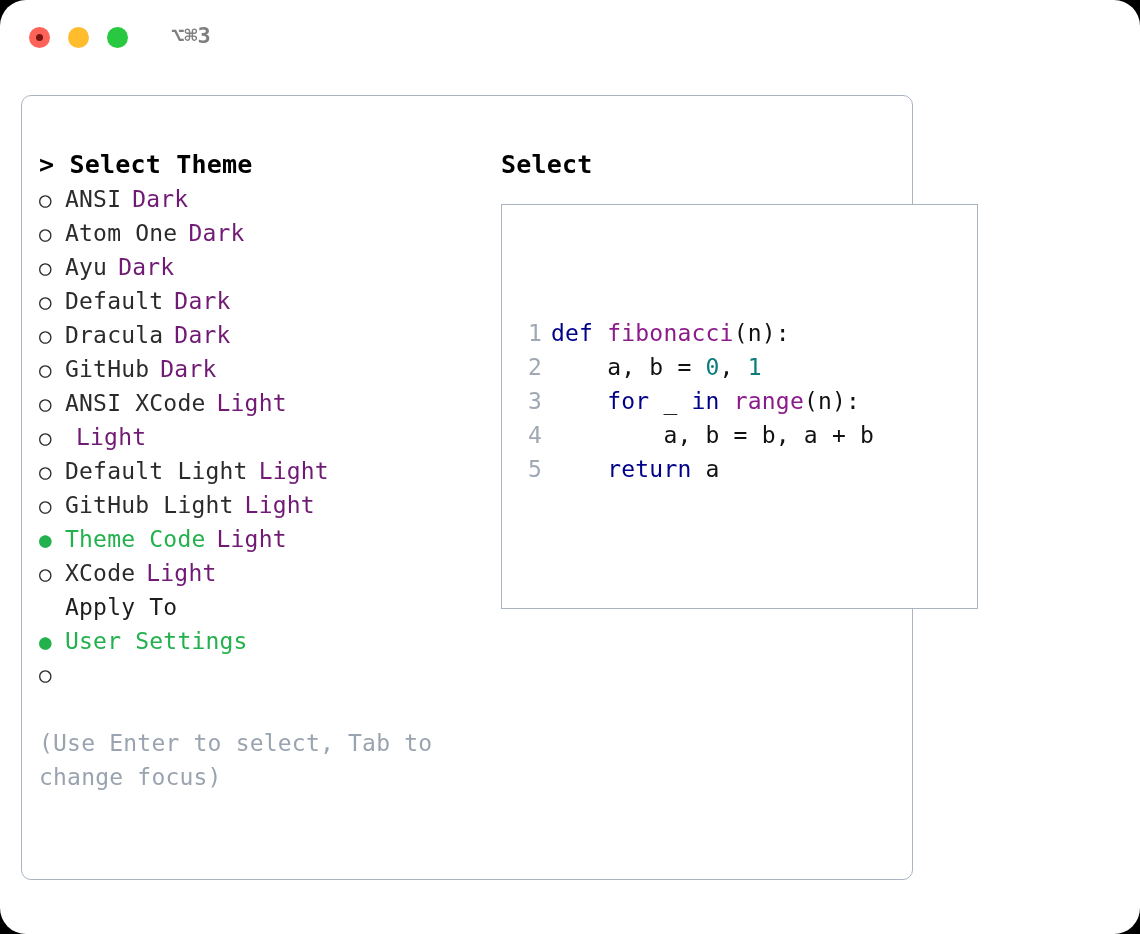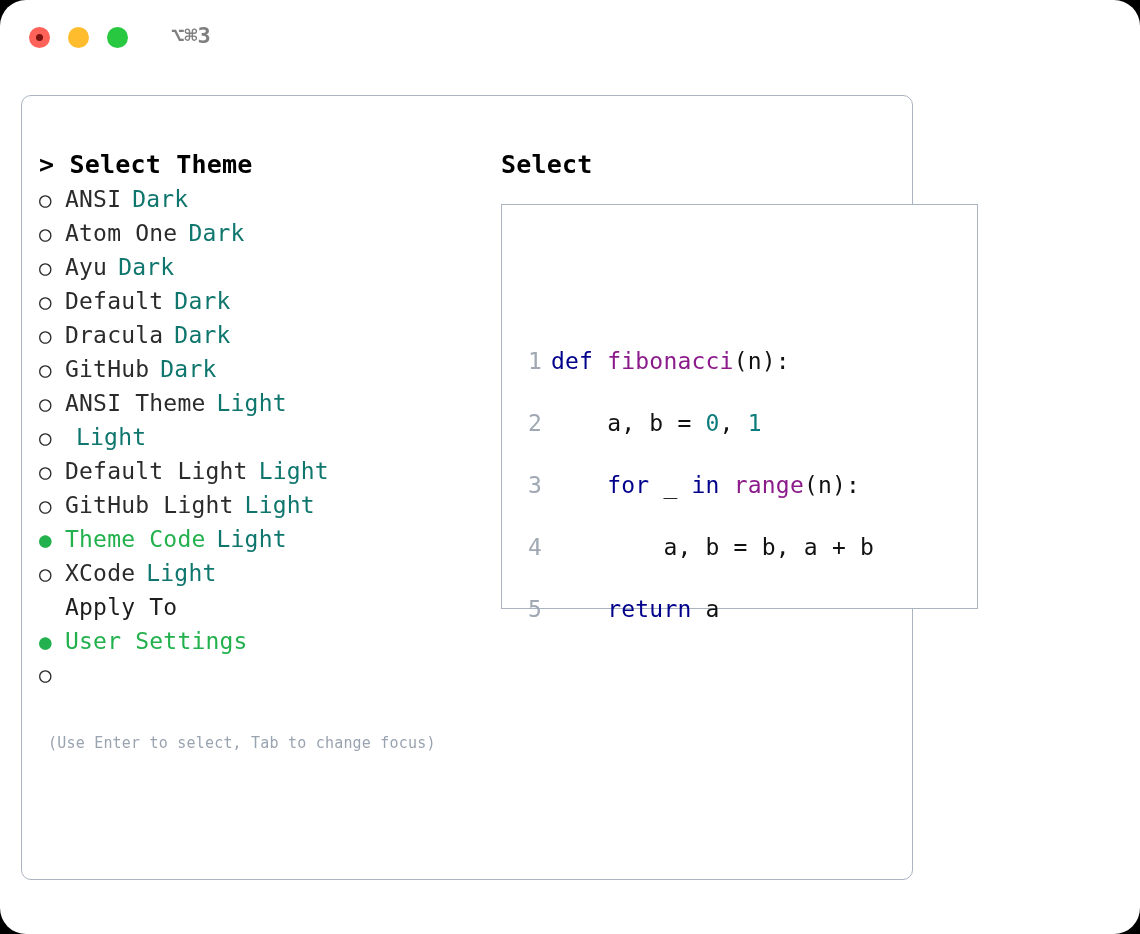--- a/index.html
+++ b/index.html
@@ -102,43 +102,42 @@
     display: inline-block;
     width: 26px;
     flex: 0 0 26px;
     color: #2b2b2b;
     font-size: 21px;
   }
   .bullet.sel { color: #22b14c; }
   .opt-label { color: #2b2b2b; }
   .opt-row.selected .opt-label { color: #22b14c; }
   .opt-cat {
-    color: #0f766e;
+    color: #701a75;
     padding-left: 11px;
   }
 
   #apply-section { }
   #apply-header {
     padding-left: 26px;
     font-size: 23px;
     color: #1d1d1d;
     line-height: 34px;
     height: 34px;
     white-space: pre;
     letter-spacing: 0.2px;
   }
 
   #hint-text {
     margin-top: 34px;
-    font-size: 15px;
+    font-size: 23px;
     color: #9aa3b0;
     line-height: 34px;
     width: 415px;
     letter-spacing: 0.2px;
-    margin-left: 9px;
   }
 
   
   #preview-column {
     position: absolute;
     left: 479px;
     top: 52px;
     width: 500px;
   }
   #preview-header {
@@ -160,21 +159,21 @@
   }
   #code-area {
     position: absolute;
     left: 14px;
     top: 43px;
     font-size: 23px;
     line-height: 34px;
     white-space: pre;
     letter-spacing: 0.2px;
   }
-  .code-line { height: 34px; white-space: pre; margin-top: 28px; }
+  .code-line { height: 34px; white-space: pre; }
   .ln {
     display: inline-block;
     width: 26px;
     text-align: right;
     color: #a0a8b4;
   }
   .code-body { padding-left: 9px; }
   .tok-kw  { color: #00008b; }
   .tok-fn  { color: #8b1a8b; }
   .tok-num { color: #0b7b7b; }
@@ -203,21 +202,21 @@
 
       <div id="theme-header">&gt; Select Theme</div>
 
       <div id="theme-list">
           <div class="opt-row"><span class="bullet">○</span><span class="opt-label">ANSI</span><span class="opt-cat">Dark</span></div>
           <div class="opt-row"><span class="bullet">○</span><span class="opt-label">Atom One</span><span class="opt-cat">Dark</span></div>
           <div class="opt-row"><span class="bullet">○</span><span class="opt-label">Ayu</span><span class="opt-cat">Dark</span></div>
           <div class="opt-row"><span class="bullet">○</span><span class="opt-label">Default</span><span class="opt-cat">Dark</span></div>
           <div class="opt-row"><span class="bullet">○</span><span class="opt-label">Dracula</span><span class="opt-cat">Dark</span></div>
           <div class="opt-row"><span class="bullet">○</span><span class="opt-label">GitHub</span><span class="opt-cat">Dark</span></div>
-          <div class="opt-row"><span class="bullet">○</span><span class="opt-label">ANSI Theme</span><span class="opt-cat">Light</span></div>
+          <div class="opt-row"><span class="bullet">○</span><span class="opt-label">ANSI XCode</span><span class="opt-cat">Light</span></div>
           <div class="opt-row"><span class="bullet">○</span><span class="opt-cat">Light</span></div>
           <div class="opt-row"><span class="bullet">○</span><span class="opt-label">Default Light</span><span class="opt-cat">Light</span></div>
           <div class="opt-row"><span class="bullet">○</span><span class="opt-label">GitHub Light</span><span class="opt-cat">Light</span></div>
           <div class="opt-row selected"><span class="bullet sel">●</span><span class="opt-label">Theme Code</span><span class="opt-cat">Light</span></div>
           <div class="opt-row"><span class="bullet">○</span><span class="opt-label">XCode</span><span class="opt-cat">Light</span></div>
         </div>
 
       <div id="apply-section">
         <div id="apply-header">Apply To</div>
         <div id="apply-list">

